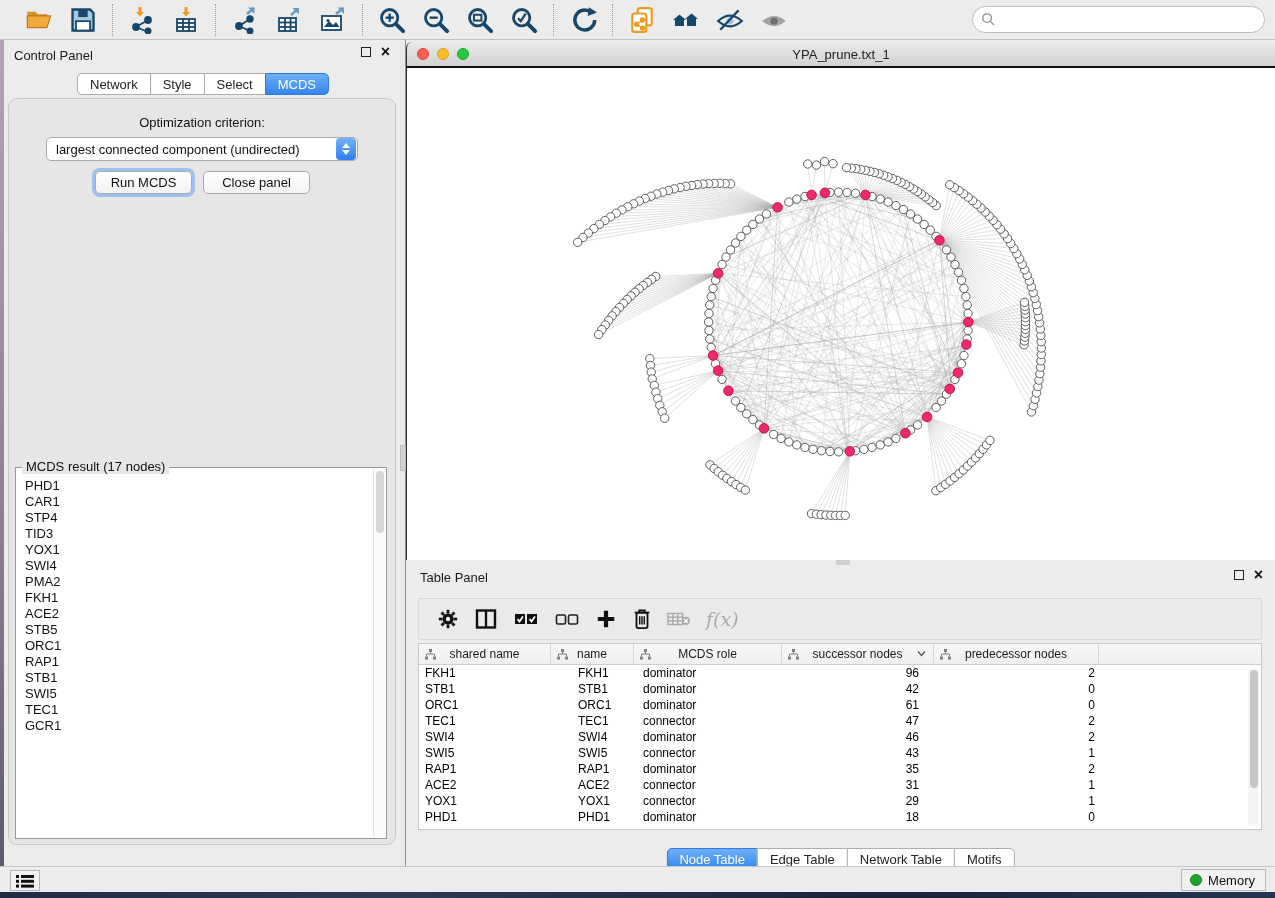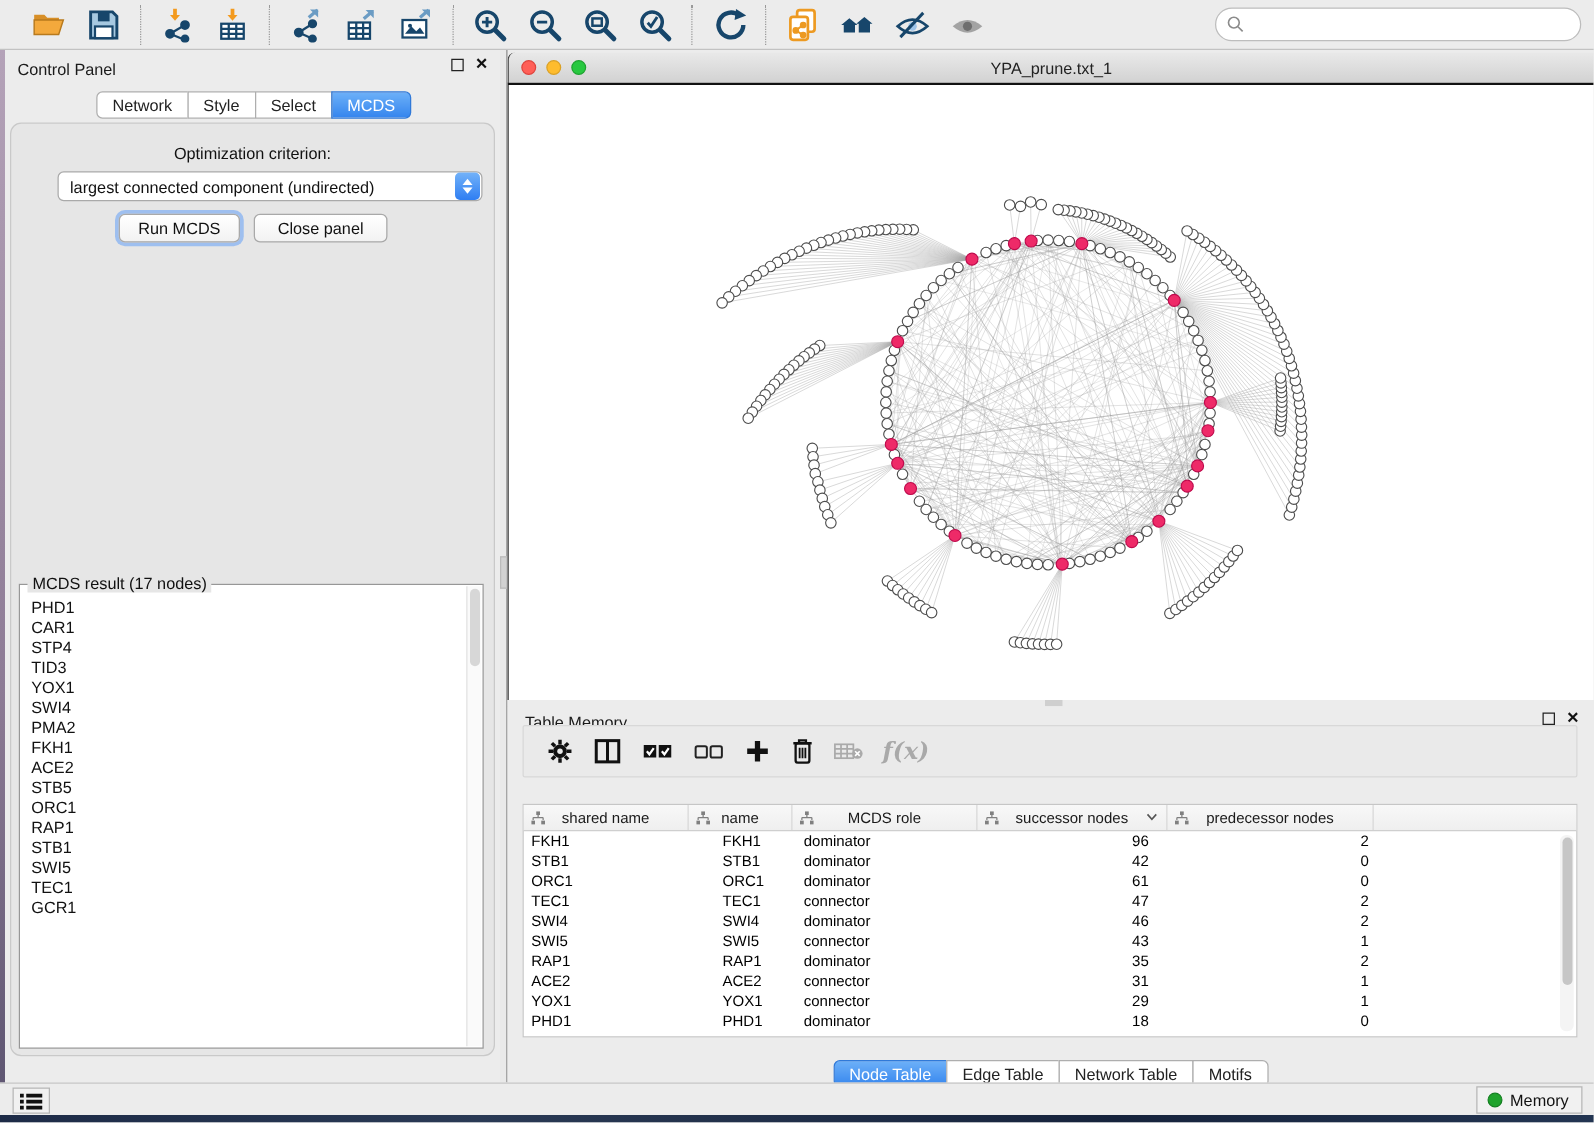--- a/index.html
+++ b/index.html
@@ -39,21 +39,21 @@
     font-size:13px; display:flex; align-items:center; justify-content:center;
     margin-left:-1px; color:#222; }
   .tab:first-child { border-radius:5px 0 0 5px; margin-left:0; }
   .tab:last-child { border-radius:0 5px 5px 0; }
   .tab.active { background:linear-gradient(180deg,#6cb0f8,#3585ee);
     border-color:#3079d8; color:#fff; }
 
   .cp-content { position:absolute; left:4px; top:58px; width:388px; height:747px;
     background:#e6e6e6; border:1px solid #c9c9c9; border-radius:9px; }
   .opt-label { position:absolute; top:16px; width:100%; text-align:center; font-size:13px; }
-  .dropdown { position:absolute; left:37px; top:38px; width:340px; height:24px;
+  .dropdown { position:absolute; left:37px; top:38px; width:312px; height:24px;
     background:#fff; border:1px solid #aaa; border-radius:5px;
     display:flex; align-items:center; }
   .dropdown .dval { flex:1; font-size:13px; padding-left:9px; white-space:nowrap; }
   .dd-step { width:20px; height:22px; margin-right:1px; border-radius:4px;
     background:linear-gradient(180deg,#72b2f9,#2f7ef2);
     display:flex; flex-direction:column; align-items:center; justify-content:center; gap:2px; }
   .dd-step .up { width:0; height:0; border-left:4px solid transparent; border-right:4px solid transparent; border-bottom:5px solid #fff; }
   .dd-step .dn { width:0; height:0; border-left:4px solid transparent; border-right:4px solid transparent; border-top:5px solid #fff; }
 
   .btn { position:absolute; height:23px; background:linear-gradient(180deg,#ffffff,#f2f2f2);
@@ -87,23 +87,23 @@
   .tl.yel { background:#febc2e; border:1px solid #dba125; }
   .tl.grn { background:#28c840; border:1px solid #1da32f; }
   .netwin-title .wtitle { position:absolute; width:100%; text-align:center; font-size:13px; color:#222; }
   .net-canvas { position:absolute; left:406px; top:68px; width:869px; height:492px;
     background:#fff; border-left:1px solid #333; }
 
   
   .tpanel { position:absolute; left:406px; top:565px; width:869px; height:301px; background:#ececec; }
   .tpanel .panel-title { left:14px; top:5px; }
   .tpanel .win-btns { right:12px; top:5px; }
-  .ttoolbar { position:absolute; left:12px; top:15px; width:844px; height:42px;
+  .ttoolbar { position:absolute; left:12px; top:33px; width:844px; height:42px;
     background:#eaeaea; border:1px solid #d8d8d8; border-radius:2px;
-    display:flex; align-items:center; gap:15px; padding-left:18px;font-weight:bold; }
+    display:flex; align-items:center; gap:15px; padding-left:18px; }
   .tt-icon { display:flex; align-items:center; justify-content:center; height:30px; }
   .fx-label { font-family:"DejaVu Serif",serif; font-style:italic; font-size:19px; color:#a9a9a9; }
 
   .ntable { position:absolute; left:12px; top:78px; width:844px; height:187px;
     background:#fff; border:1px solid #c6c6c6; }
   .thead { display:grid; grid-template-columns:132px 83px 148px 152px 165px 1fr;
     height:21px; background:linear-gradient(180deg,#f8f8f8,#efefef); border-bottom:1px solid #cfcfcf; }
   .th { position:relative; border-right:1px solid #d7d7d7; font-size:12px; color:#1a1a1a;
     display:flex; align-items:center; justify-content:center; }
   .th .tree { position:absolute; left:6px; top:5px; }
@@ -1101,21 +1101,21 @@
       <circle cx="306.4" cy="287.6" r="4.8" fill="#ee2a68" stroke="#be0a4c" stroke-width="0.9"></circle>
       <circle cx="311.5" cy="205.3" r="4.8" fill="#ee2a68" stroke="#be0a4c" stroke-width="0.9"></circle>
     </g>
   </svg>
 
 <div class="hsplit">
     <div class="grab"></div>
   </div>
 
 <div class="tpanel">
-  <div class="panel-title">Table Memory</div>
+  <div class="panel-title">Table Panel</div>
   <div class="win-btns">
     <span class="float-box"></span>
     <span class="close-x">×</span>
   </div>
   <div class="ttoolbar">
     <span class="tt-icon">
       <svg width="22" height="22" viewBox="0 0 24 24">
           <g stroke="#111" stroke-width="3">
             <line x1="12" y1="2" x2="12" y2="6"></line>
             <line x1="12" y1="18" x2="12" y2="22"></line>

